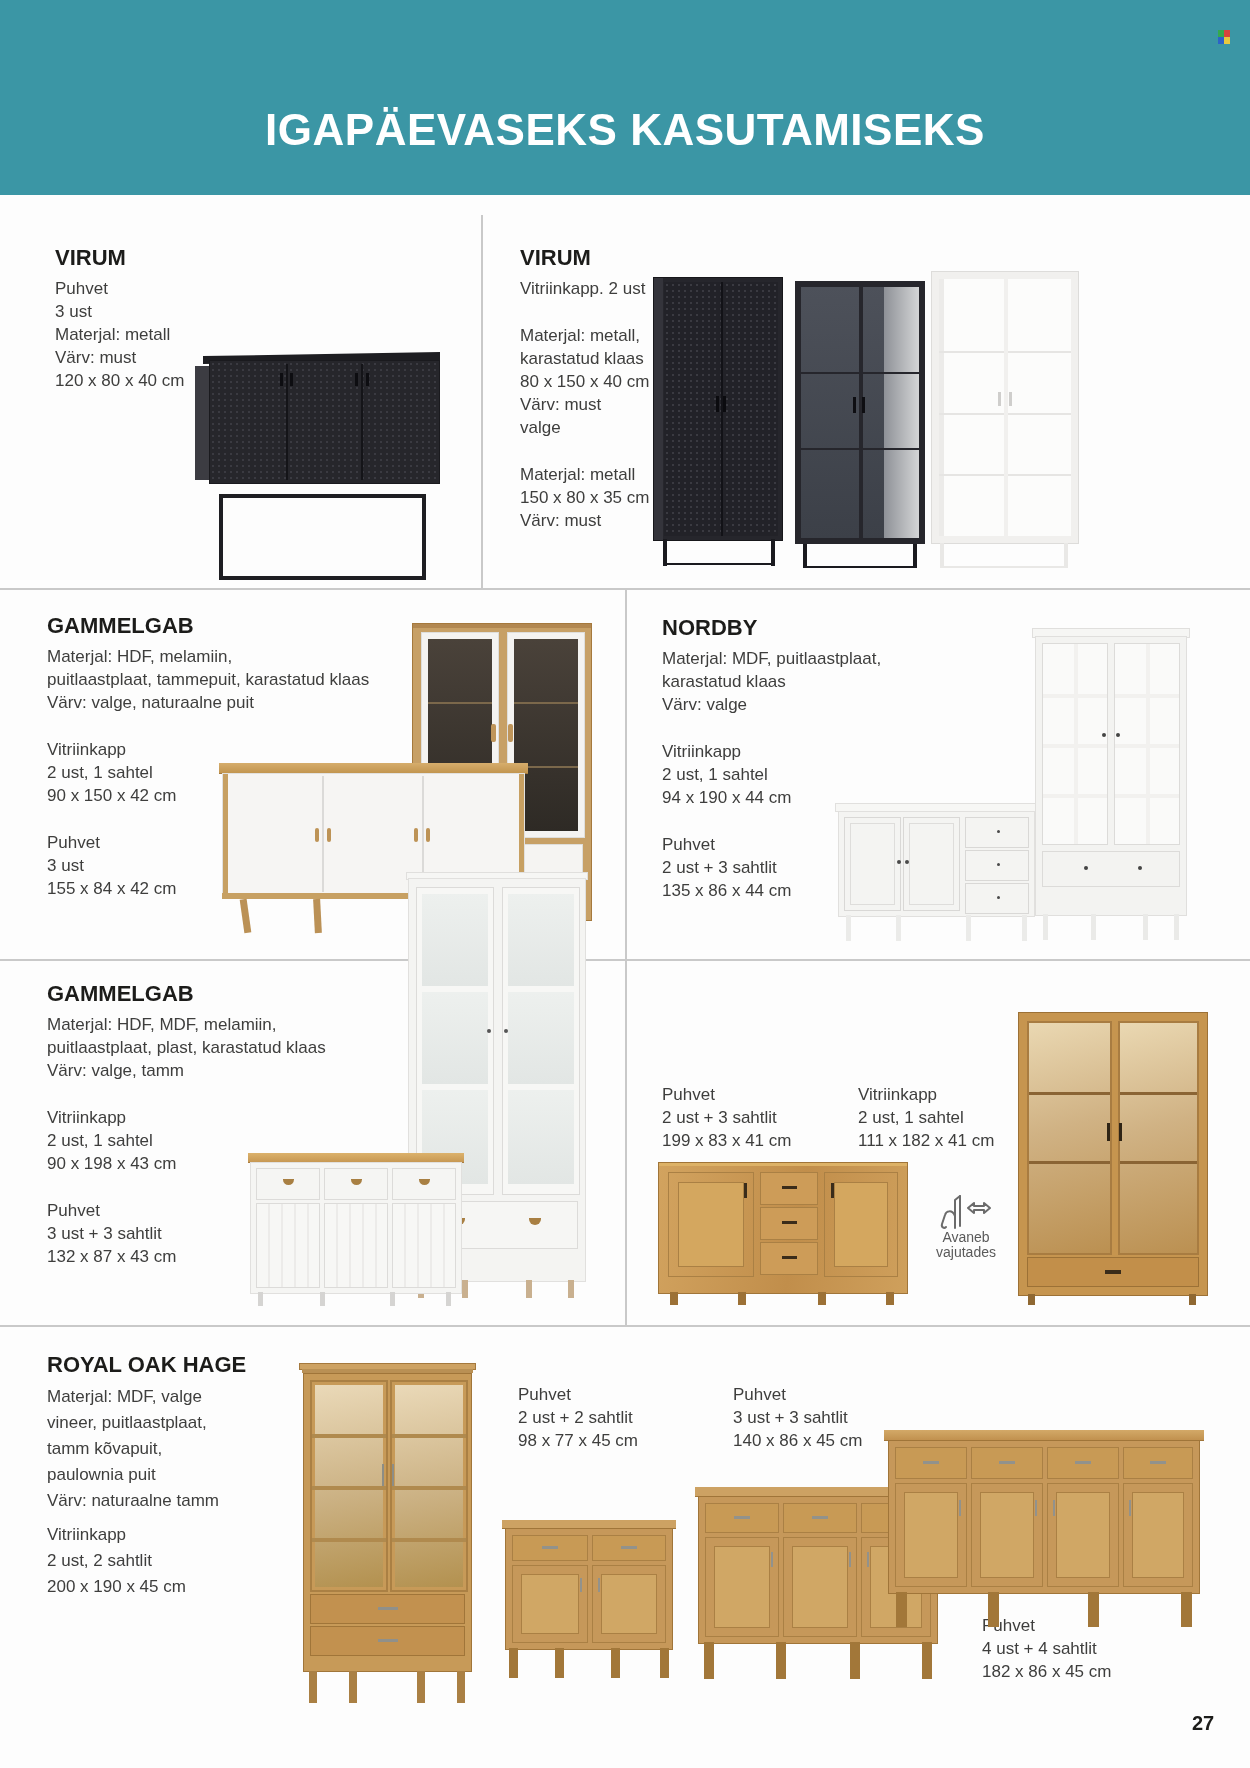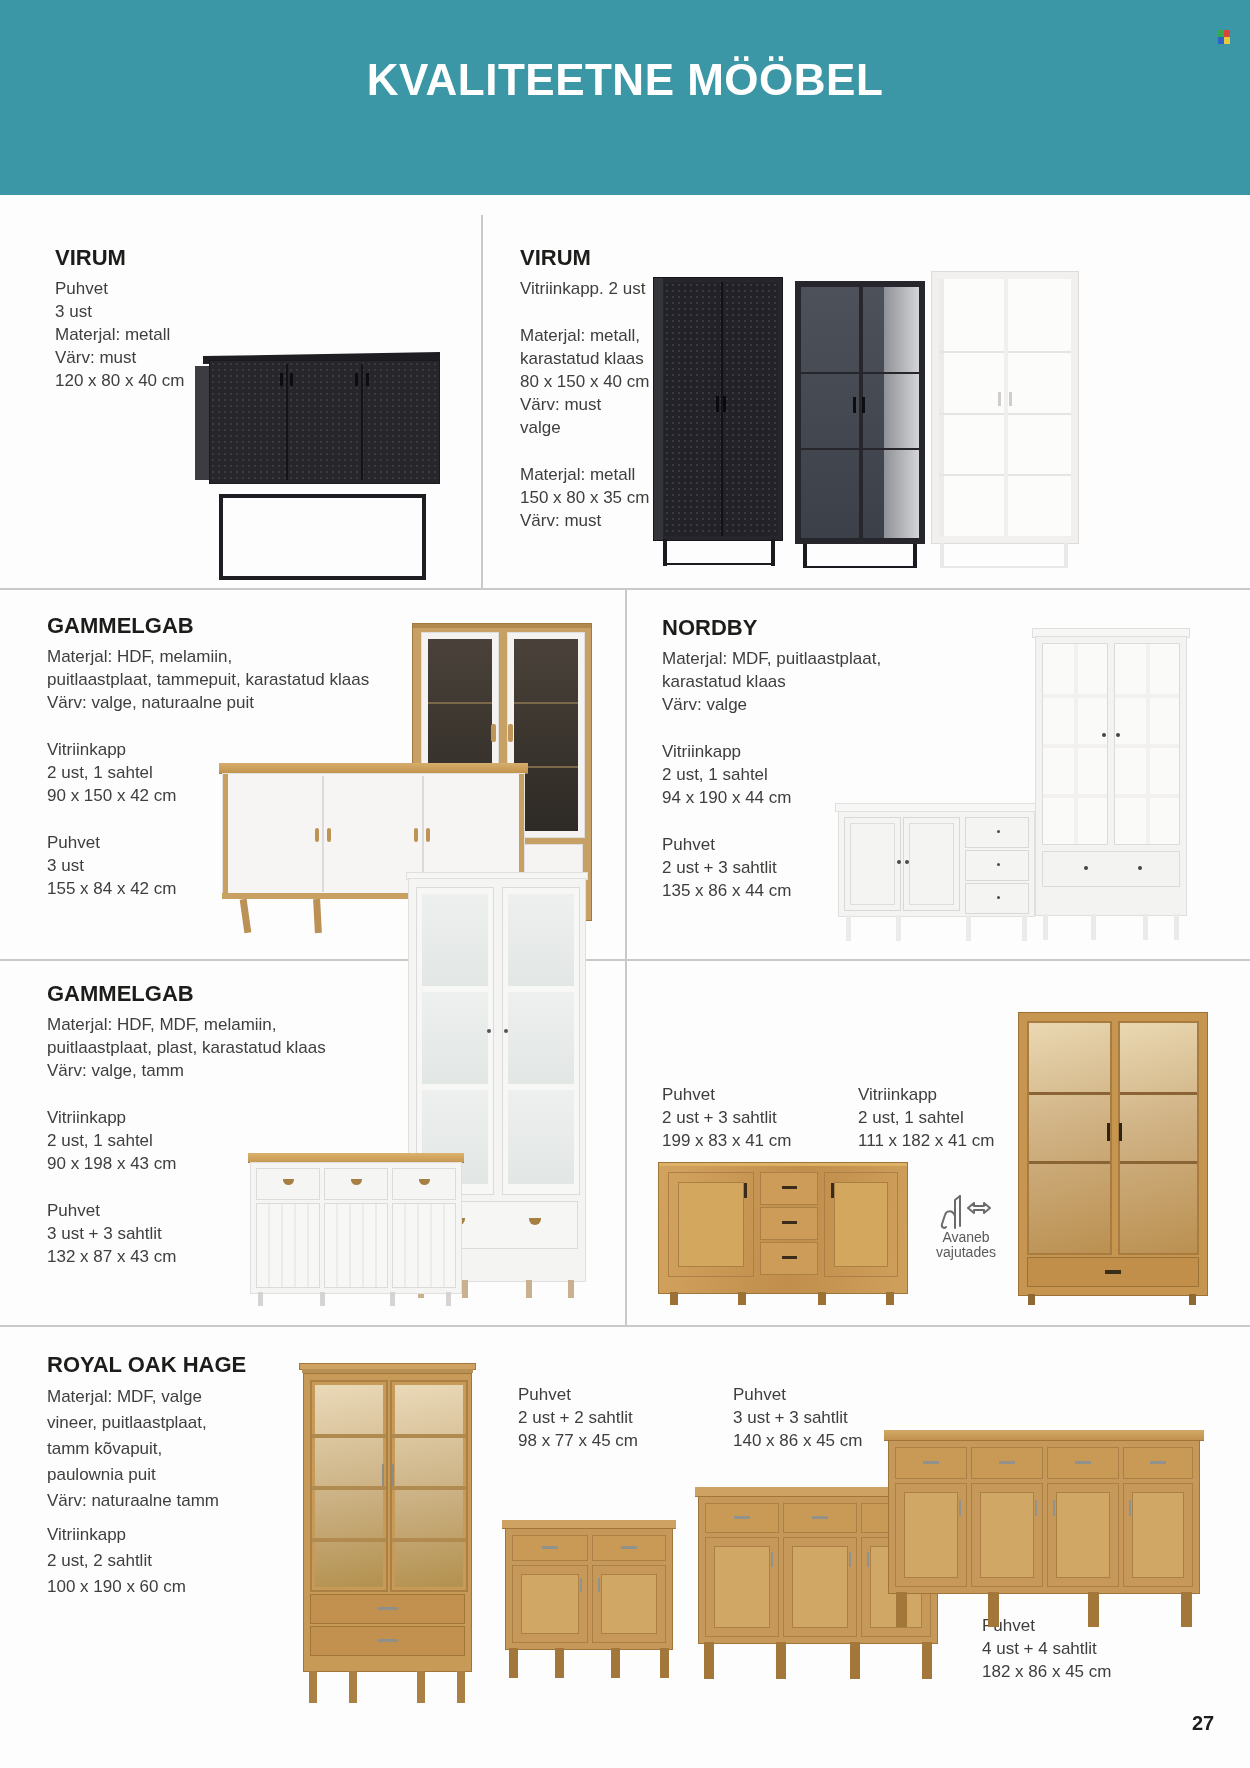--- a/index.html
+++ b/index.html
@@ -27,21 +27,21 @@
   .wd{background:linear-gradient(100deg,#d2a35f,#c18e4b 55%,#cfa05c);}
   .shell{border-radius:0 0 9px 9px;background:#a87f42;}
   svg{display:block;}
 </style>
 </head>
 <body>
 
 <div class="page">
 
   <div class="hdr" style="background:#3b96a5;">
-    <div class="hl" style="top:55px;">KVALITEETNE MÖÖBEL</div>
+    <div class="hl" style="top:105px;">IGAPÄEVASEKS KASUTAMISEKS</div>
     <div class="brand" style="left:1218px;top:30px;">
       <i style="left:0;top:0;background:#35a94e;"></i>
         <i style="left:6px;top:0;background:#d8453c;"></i>
       <i style="left:0;top:7px;background:#2c63c8;"></i>
         <i style="left:6px;top:7px;background:#e7c93f;"></i>
     </div>
   </div>
 
   <div class="dv" style="left:481px;top:215px;width:2px;height:373px;"></div>
   <div class="dv" style="left:0;top:588px;width:1250px;height:2px;"></div>
@@ -132,21 +132,21 @@
   <div class="tb lh26" style="left:47px;top:1352px;">
     <div class="t">ROYAL OAK HAGE</div>
     <div>Materjal: MDF, valge</div>
     <div>vineer, puitlaastplaat,</div>
     <div>tamm kõvapuit,</div>
     <div>paulownia puit</div>
     <div>Värv: naturaalne tamm</div>
     <div style="height:8px;"></div>
     <div>Vitriinkapp</div>
     <div>2 ust, 2 sahtlit</div>
-    <div>100 x 190 x 60 cm</div>
+    <div>200 x 190 x 45 cm</div>
   </div>
   <div class="tb" style="left:518px;top:1383px;">
     <div>Puhvet</div>
     <div>2 ust + 2 sahtlit</div>
     <div>98 x 77 x 45 cm</div>
   </div>
   <div class="tb" style="left:733px;top:1383px;">
     <div>Puhvet</div>
     <div>3 ust + 3 sahtlit</div>
     <div>140 x 86 x 45 cm</div>

